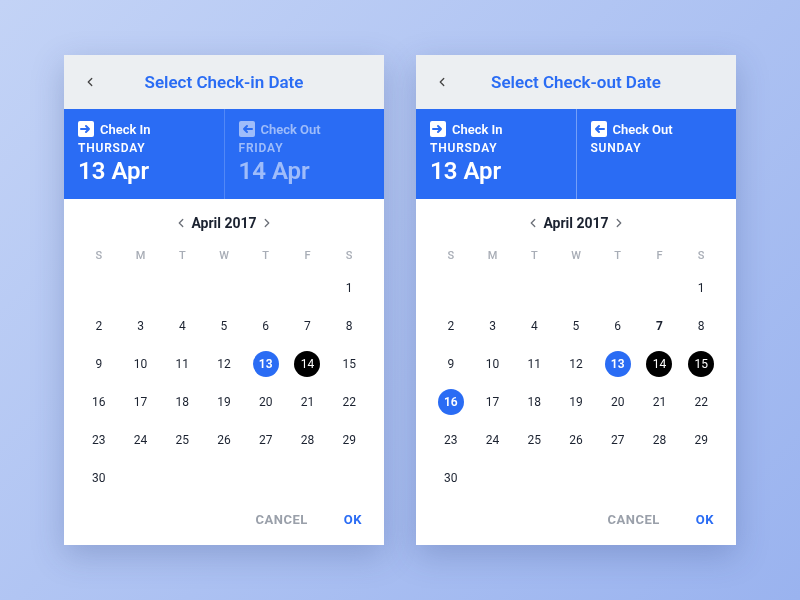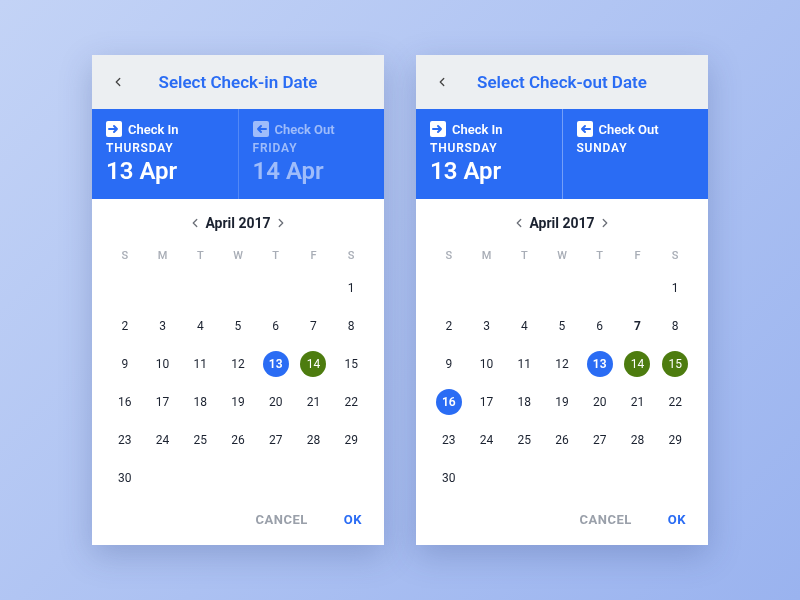--- a/index.html
+++ b/index.html
@@ -6,21 +6,21 @@
   html, body { width: 800px; height: 600px; }
   body {
     font-family: -apple-system, BlinkMacSystemFont, "Segoe UI", Roboto, Helvetica, Arial, sans-serif;
     background: linear-gradient(135deg, #c3d3f6 0%, #9ab3ef 100%);
     display: flex;
     justify-content: center;
     align-items: center;
     gap: 32px;
   }
   .card {
-    width: 292px;
+    width: 320px;
     background: #fff;
     box-shadow: 0 10px 30px rgba(40,60,120,0.25);
     display: flex;
     flex-direction: column;
   }
   .titlebar {
     background: #eceff2;
     height: 54px;
     display: flex;
     align-items: center;
@@ -90,21 +90,21 @@
     font-size: 12px; color: #1b2230;
     position: relative;
     cursor: pointer;
   }
   .cell.empty { cursor: default; }
   .cell .dot {
     width: 26px; height: 26px; border-radius: 50%;
     display: flex; align-items: center; justify-content: center;
   }
   .cell.sel-strong .dot { background: #2a6cf4; color: #fff; font-weight: 600; }
-  .cell.sel-light .dot  { background: #4d7c0f; color: #fff; }
+  .cell.sel-light .dot  { background: #000000; color: #fff; }
   .cell.bold { font-weight: 700; }
   .actions {
     display: flex; justify-content: flex-end; gap: 36px;
     padding: 14px 22px 18px 22px;
     font-size: 13px; font-weight: 700; letter-spacing: 0.5px;
   }
   .btn-cancel { color: #9aa0aa; cursor: pointer; }
   .btn-ok { color: #2a6cf4; cursor: pointer; }
   svg { display: block; }
 </style>

